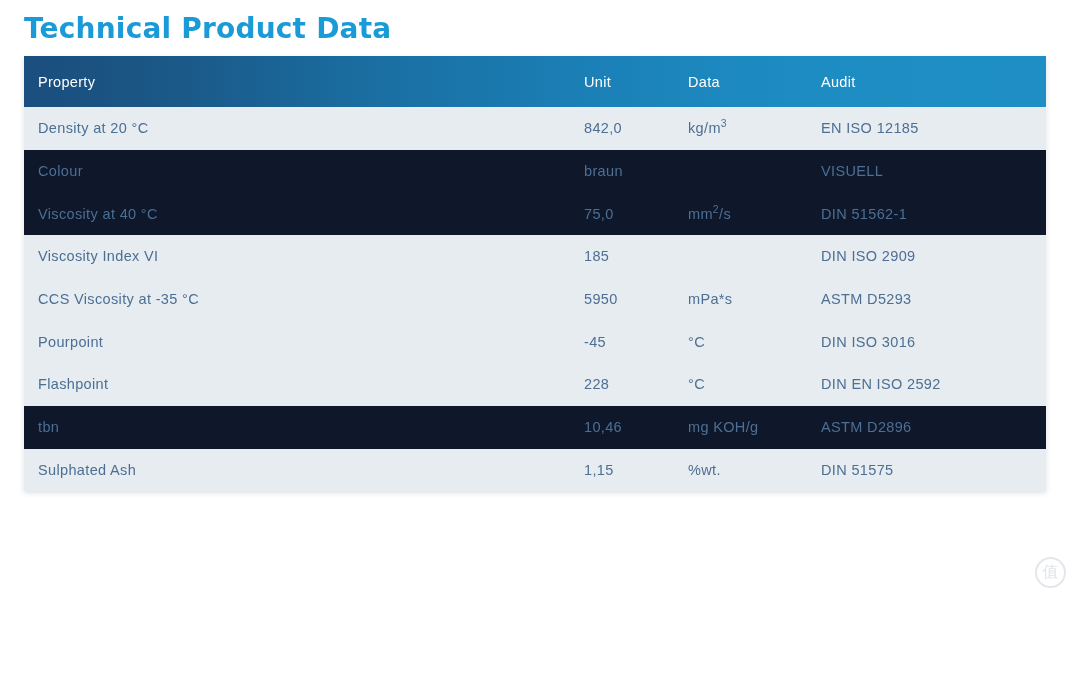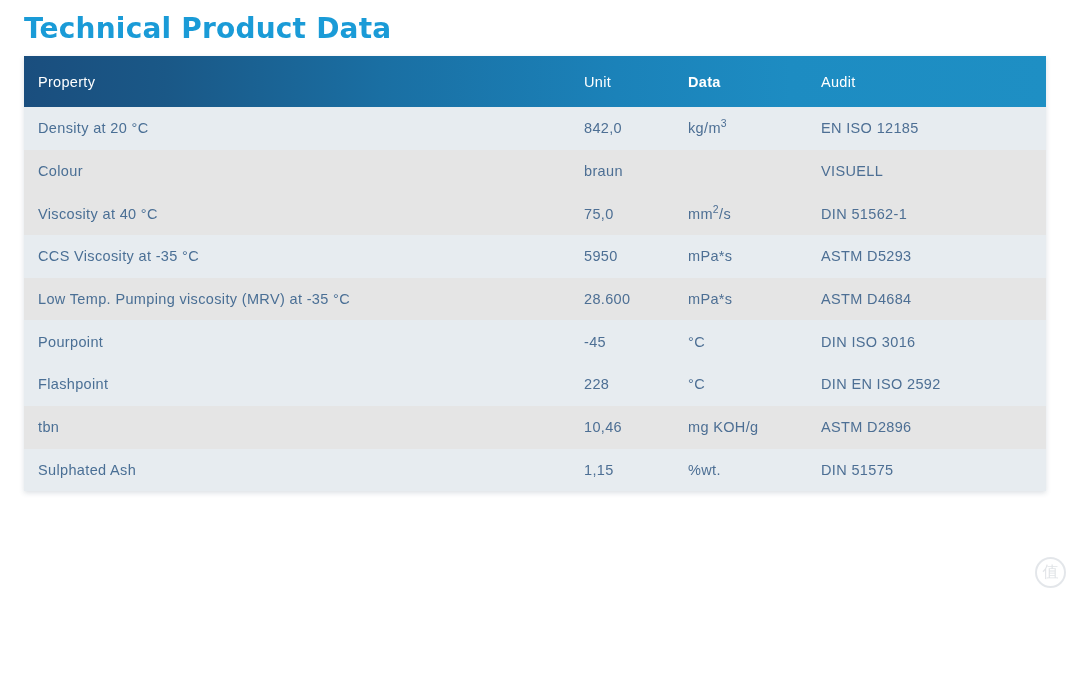--- a/index.html
+++ b/index.html
@@ -72,28 +72,28 @@
     color: #ffffff;
     font-size: 14.5px;
     font-weight: normal;
     text-align: left;
     padding: 0;
     vertical-align: middle;
     letter-spacing: 0.3px;
   }
   thead th.th-prop  { padding-left: 14px; }
   thead th.th-val   { padding-left: 4px; }
-  thead th.th-unit  { padding-left: 4px; font-weight: bold; }
+  thead th.th-unit  { padding-left: 4px; }
   thead th.th-audit { padding-left: 2px; }
 
   tbody tr {
     height: 42.7px;
   }
   tbody tr.odd  { background: #e7ecf0; }
-  tbody tr.even { background: #e5e5e5; }
+  tbody tr.even { background: #0f172a; }
 
   tbody td {
     color: #4d6f94;
     font-size: 14.5px;
     padding: 0;
     vertical-align: middle;
     letter-spacing: 0.35px;
     white-space: nowrap;
     margin-left: 8px;
   }
@@ -172,30 +172,30 @@
             <td class="c3"></td>
             <td class="c4">VISUELL</td>
           </tr>
           <tr class="even">
             <td class="c1">Viscosity at 40 °C</td>
             <td class="c2">75,0</td>
             <td class="c3">mm<sup>2</sup>/s</td>
             <td class="c4">DIN 51562-1</td>
           </tr>
           <tr class="odd">
+            <td class="c1">Viscosity Index VI</td>
+            <td class="c2">185</td>
+            <td class="c3"></td>
+            <td class="c4">DIN ISO 2909</td>
+          </tr>
+          <tr class="odd">
             <td class="c1">CCS Viscosity at -35 °C</td>
             <td class="c2">5950</td>
             <td class="c3">mPa*s</td>
             <td class="c4">ASTM D5293</td>
-          </tr>
-          <tr class="even">
-            <td class="c1">Low Temp. Pumping viscosity (MRV) at -35 °C</td>
-            <td class="c2">28.600</td>
-            <td class="c3">mPa*s</td>
-            <td class="c4">ASTM D4684</td>
           </tr>
           <tr class="odd">
             <td class="c1">Pourpoint</td>
             <td class="c2">-45</td>
             <td class="c3">°C</td>
             <td class="c4">DIN ISO 3016</td>
           </tr>
           <tr class="odd">
             <td class="c1">Flashpoint</td>
             <td class="c2">228</td>

